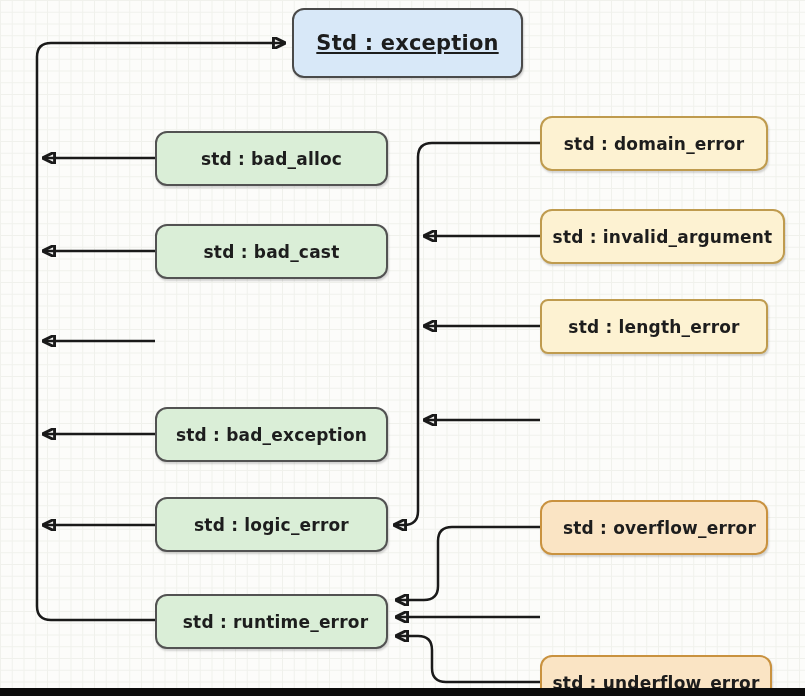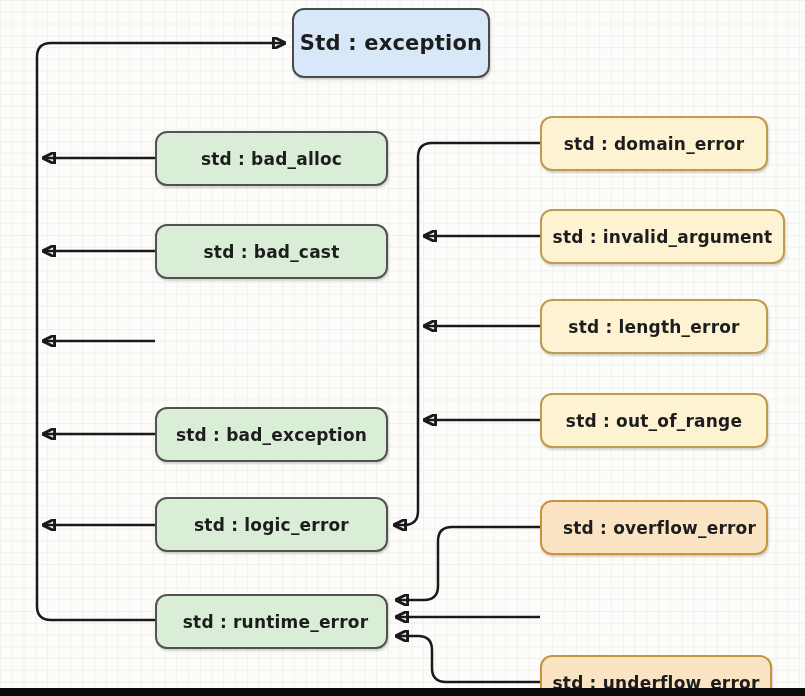--- a/index.html
+++ b/index.html
@@ -28,30 +28,30 @@
     box-shadow:1px 2px 2px rgba(90,90,90,0.25);
     box-sizing:border-box;
     text-align:center;
     white-space:nowrap;
   }
   .root{background:#d8e8f8;border-color:#4a4a4a;font-size:21px;}
   .green{background:#daeed7;border-color:#525252;}
   .yellow{background:#fdf2d2;border-color:#bf9b4e;}
   .orange{background:#fae4c4;border-color:#c9923f;}
 
-  .n-exception{left:292px;top:8px;width:198px;height:70px;}
+  .n-exception{left:292px;top:8px;width:231px;height:70px;text-decoration:underline;}
   .n-bad-alloc{left:155px;top:131px;width:233px;height:55px;}
   .n-bad-cast{left:155px;top:224px;width:233px;height:55px;}
   .n-bad-typeid{left:155px;top:314px;width:233px;height:55px;}
   .n-bad-exception{left:155px;top:407px;width:233px;height:55px;}
   .n-logic-error{left:155px;top:497px;width:233px;height:55px;}
   .n-runtime-error{left:155px;top:594px;width:233px;height:55px;padding-left:8px;}
   .n-domain-error{left:540px;top:116px;width:228px;height:55px;}
   .n-invalid-argument{left:540px;top:209px;width:245px;height:55px;}
-  .n-length-error{left:540px;top:299px;width:228px;height:55px;}
+  .n-length-error{left:540px;top:299px;width:228px;height:55px;border-radius:8px;}
   .n-out-of-range{left:540px;top:393px;width:228px;height:55px;}
   .n-overflow-error{left:540px;top:500px;width:228px;height:55px;padding-left:11px;}
   .n-range-error{left:540px;top:579px;width:215px;height:55px;}
   .n-underflow-error{left:540px;top:655px;width:232px;height:55px;}
 
   #edges{position:absolute;left:0;top:0;width:805px;height:696px;pointer-events:none;}
   #edges path{fill:none;stroke:#1a1a1a;stroke-width:2.5px;}
 
   .bottom-bar{position:absolute;left:0;bottom:0;width:100%;height:8px;background:#0c0c0c;}
 </style>
@@ -89,19 +89,18 @@
 
   <div class="node green n-bad-cast">std : bad_cast</div>
   <div class="node green n-bad-alloc">std : bad_alloc</div>
   <div class="node green n-bad-exception">std : bad_exception</div>
   <div class="node green n-logic-error">std : logic_error</div>
   <div class="node green n-runtime-error">std : runtime_error</div>
 
   <div class="node yellow n-invalid-argument">std : invalid_argument</div>
   <div class="node yellow n-domain-error">std : domain_error</div>
   <div class="node yellow n-length-error">std : length_error</div>
-  <div class="node yellow n-out-of-range">std : out_of_range</div>
 
   <div class="node orange n-overflow-error">std : overflow_error</div>
   <div class="node orange n-underflow-error">std : underflow_error</div>
 
   <div class="bottom-bar"></div>
 </div>
 
 </body></html>

